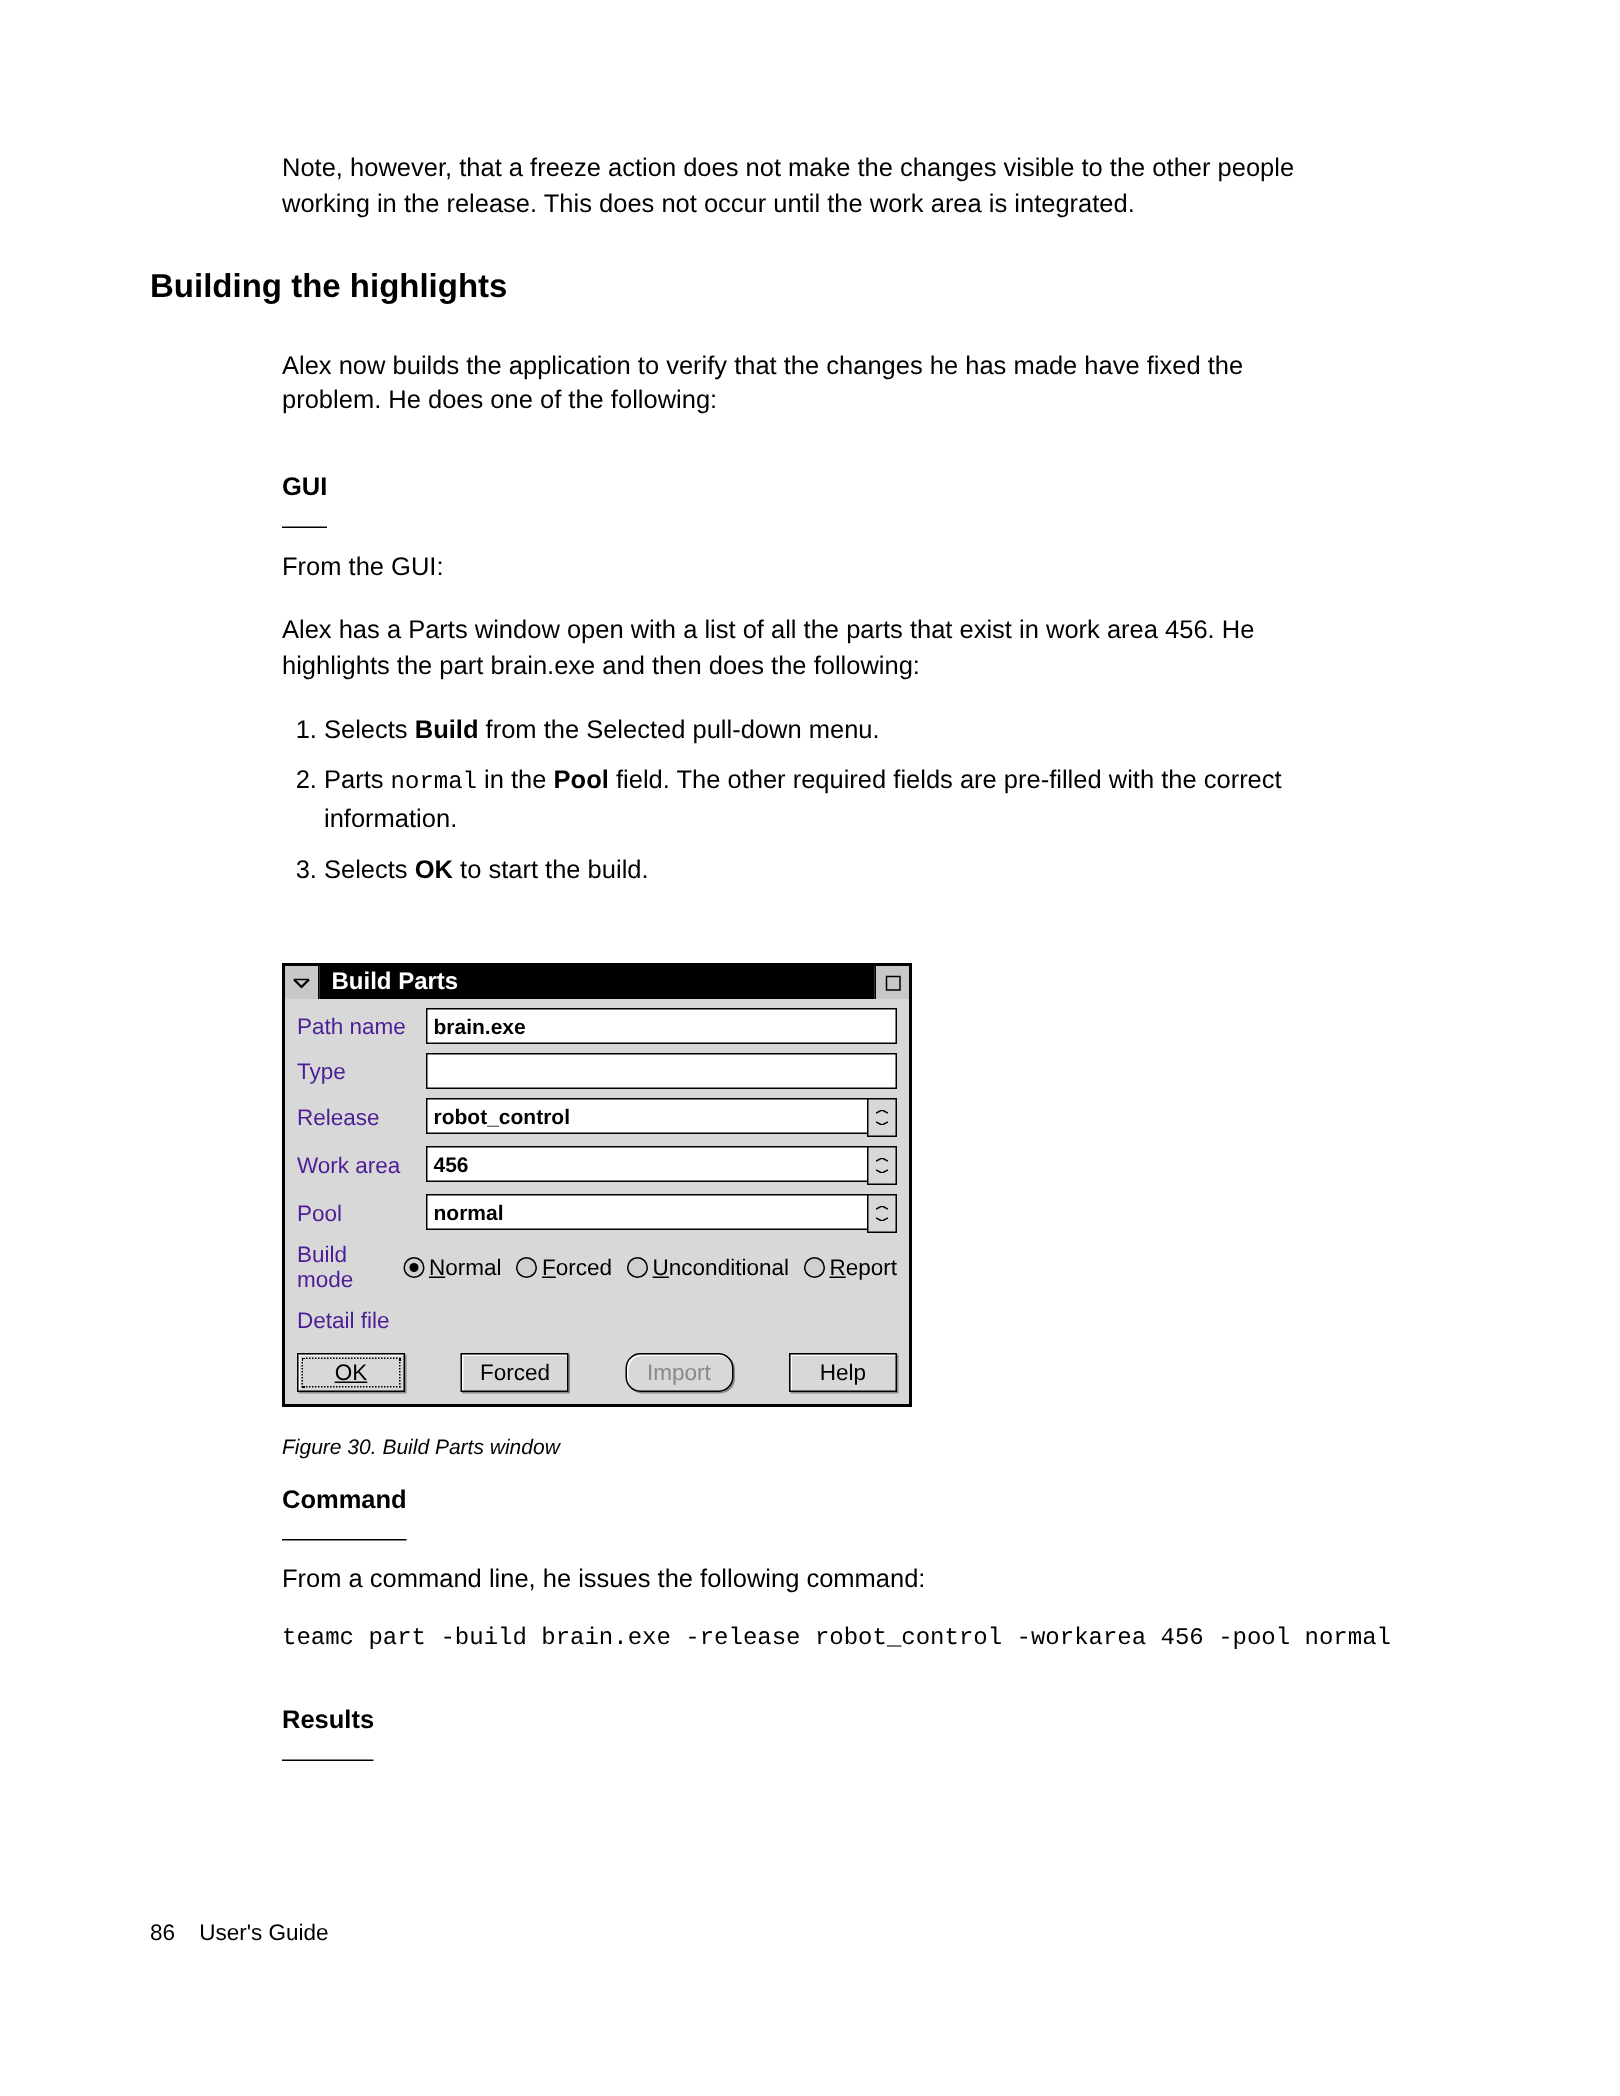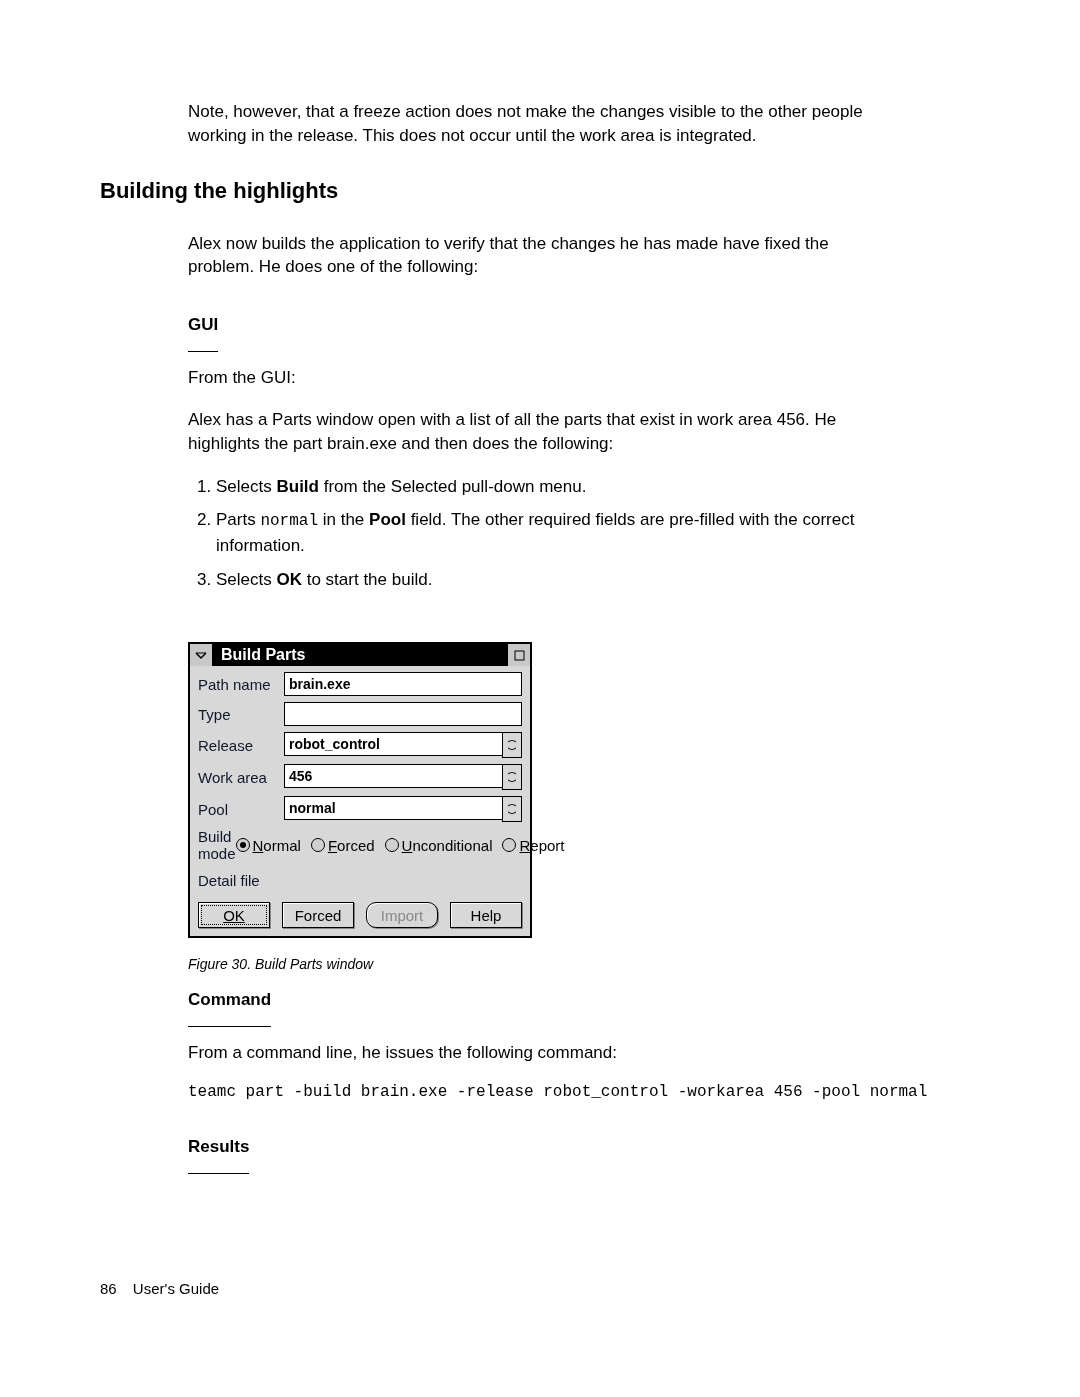--- a/index.html
+++ b/index.html
@@ -50,21 +50,21 @@
     max-width: 680px;
   }
   .ol li { margin-bottom: 8px; }
   .code-inline {
     font-family: "Courier New", monospace;
     font-size: 16px;
   }
   .bold { font-weight: bold; }
   .figure-wrap {
     margin: 50px 0 10px 88px;
-    width: 344px;
+    width: 420px;
   }
   .figure-caption {
     font-style: italic;
     font-size: 14px;
     margin: 18px 0 0 88px;
   }
   .cmd-line {
     font-family: "Courier New", monospace;
     font-size: 16px;
     margin: 8px 0 18px 88px;
@@ -120,21 +120,21 @@
   }
   .row {
     display: flex;
     align-items: center;
     margin-bottom: 6px;
     min-height: 24px;
   }
   .row-label {
     width: 86px;
     font-size: 15px;
-    color: #0f172a;
+    color: #4c1d95;
   }
   .txt {
     flex: 1;
     height: 20px;
     border: 1px solid #000;
     background: #fff;
     font-size: 14px;
     padding: 1px 4px;
     display: flex;
     align-items: center;

